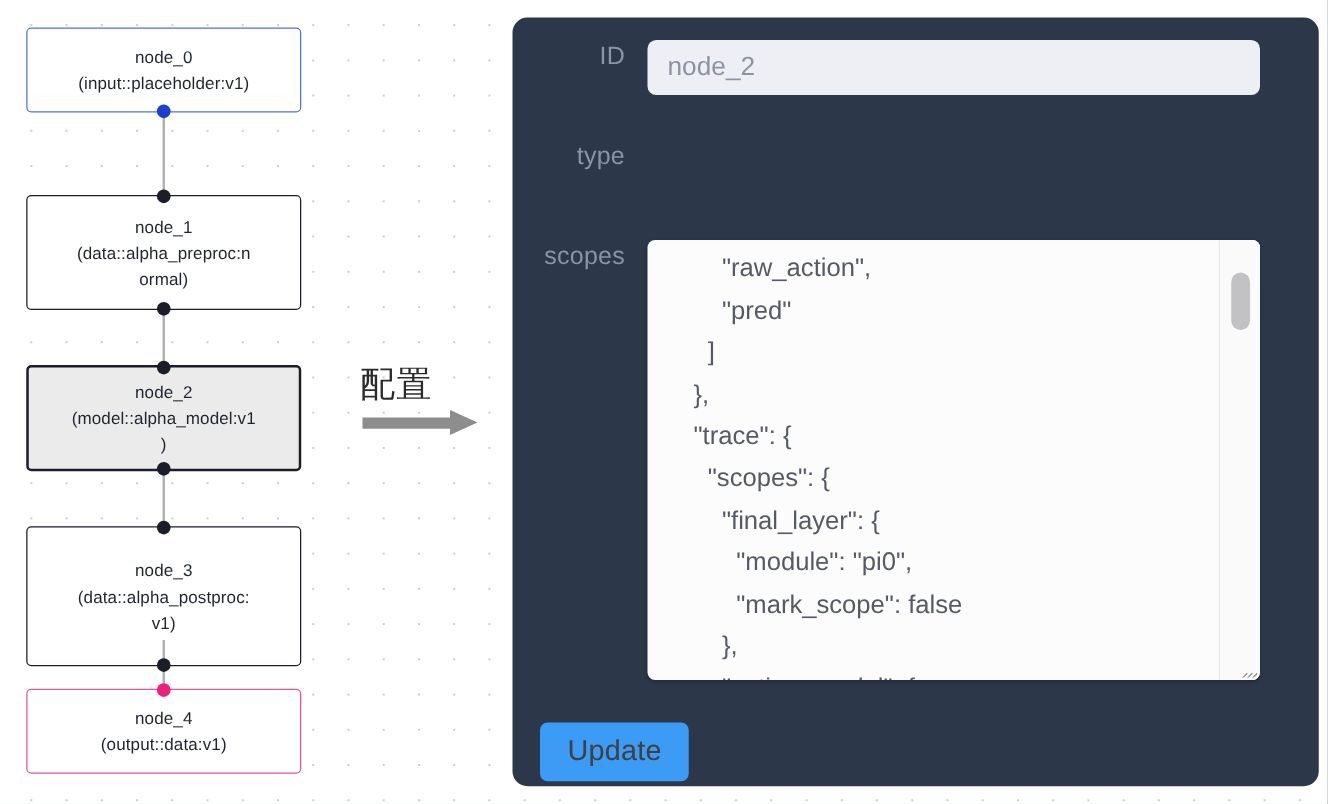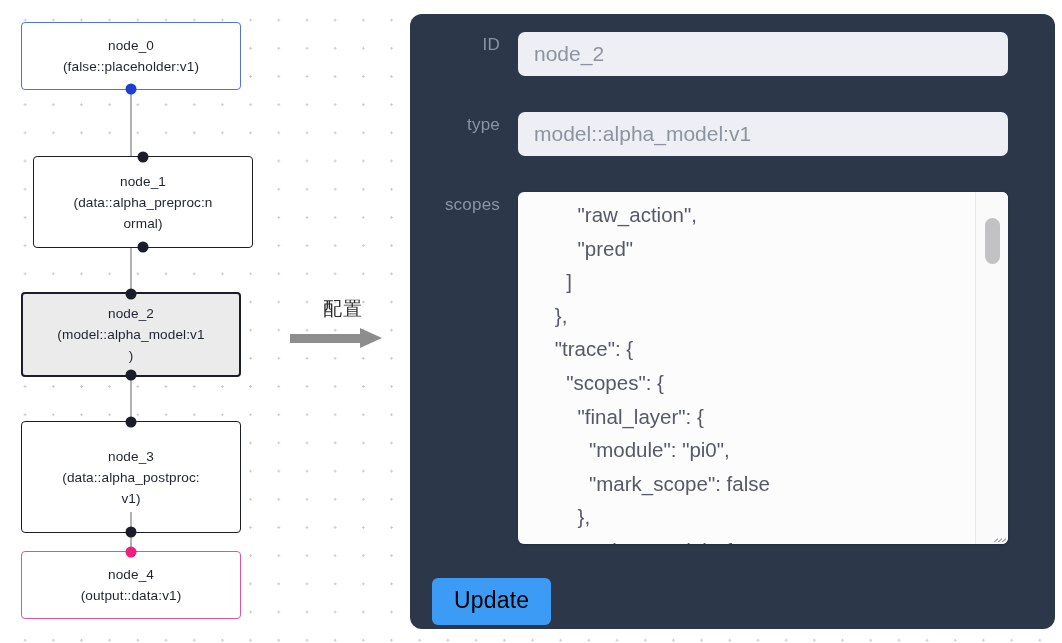--- a/index.html
+++ b/index.html
@@ -77,23 +77,23 @@
   
   #annotation {
     position: absolute;
     left: 288px;
     top: 296px;
     width: 110px;
     z-index: 8;
   }
   #annotation .ann-text {
     font-family: "DejaVu Sans", sans-serif;
-    font-size: 19px;
+    font-size: 28px;
     color: #2b2b2b;
-    text-align: center;
+    text-align: left;
     line-height: 24px;
     letter-spacing: 1px;
   }
   #annotation .arrow {
     margin-top: 8px;
     position: relative;
     height: 20px;
   }
   #annotation .arrow .shaft {
     position: absolute;
@@ -123,21 +123,21 @@
     box-sizing: border-box;
     overflow: hidden;
   }
   .form-row {
     position: absolute;
     display: flex;
     align-items: flex-start;
   }
   .field-label {
     color: #8b94a4;
-    font-size: 17px;
+    font-size: 20px;
     line-height: 26px;
     text-align: right;
     width: 108px;
     padding-right: 18px;
     box-sizing: border-box;
     letter-spacing: 0.2px;
   }
   .text-input {
     box-sizing: border-box;
     background: #edeff4;
@@ -212,21 +212,21 @@
   }
   .resize-grip i:nth-child(1) { width: 16px; bottom: 3px; }
   .resize-grip i:nth-child(2) { width: 11px; bottom: 3px; right: 4px; }
   .resize-grip i:nth-child(3) { width: 6px;  bottom: 3px; right: 8px; }
 
   #update-button {
     position: absolute;
     left: 22px;
     top: 564px;
     background: #3b9bf5;
-    color: #000000;
+    color: #404040;
     border: none;
     border-radius: 6px;
     font-family: "Liberation Sans", sans-serif;
     font-size: 23px;
     padding: 9px 22px 11px 22px;
     cursor: pointer;
     letter-spacing: 0.2px;
   }
 </style>
 </head>
@@ -235,26 +235,26 @@
 <div id="canvas">
 
   <div class="edge" style="top:90px; height:66px;"></div>
   <div class="edge" style="top:248px; height:44px;"></div>
   <div class="edge" style="top:377px; height:44px;"></div>
   <div class="edge" style="top:512px; height:39px;"></div>
 
   <div class="node input-node" style="left:21px; top:22px; height:68px;">
     <span class="lbl">
       <span>node_0</span><br>
-      <span>(false::placeholder:v1)</span>
+      <span>(input::placeholder:v1)</span>
     </span>
     <span class="handle bottom blue"></span>
   </div>
 
-  <div class="node" style="left:21px; top:156px; height:92px;margin-left:12px;">
+  <div class="node" style="left:21px; top:156px; height:92px;">
     <span class="lbl">
       <span>node_1</span><br>
       <span style="white-space:pre-wrap;">(data::alpha_preproc:n
 ormal)</span>
     </span>
     <span class="handle top"></span>
     <span class="handle bottom"></span>
   </div>
 
   <div class="node selected" style="left:21px; top:292px; height:85px;">
@@ -296,21 +296,20 @@
 
 <div id="inspector">
 
   <div class="form-row" id="row-id">
     <div class="field-label">ID</div>
     <input class="text-input" type="text" placeholder="node_2" style="">
   </div>
 
   <div class="form-row" id="row-type">
     <div class="field-label">type</div>
-    <input class="text-input" type="text" placeholder="model::alpha_model:v1" style="">
   </div>
 
   <div class="form-row" id="row-config">
     <div class="field-label">scopes</div>
     <div class="config-box">
       <div class="config-text">        "raw_action",
         "pred"
       ]
     },
     "trace": {

